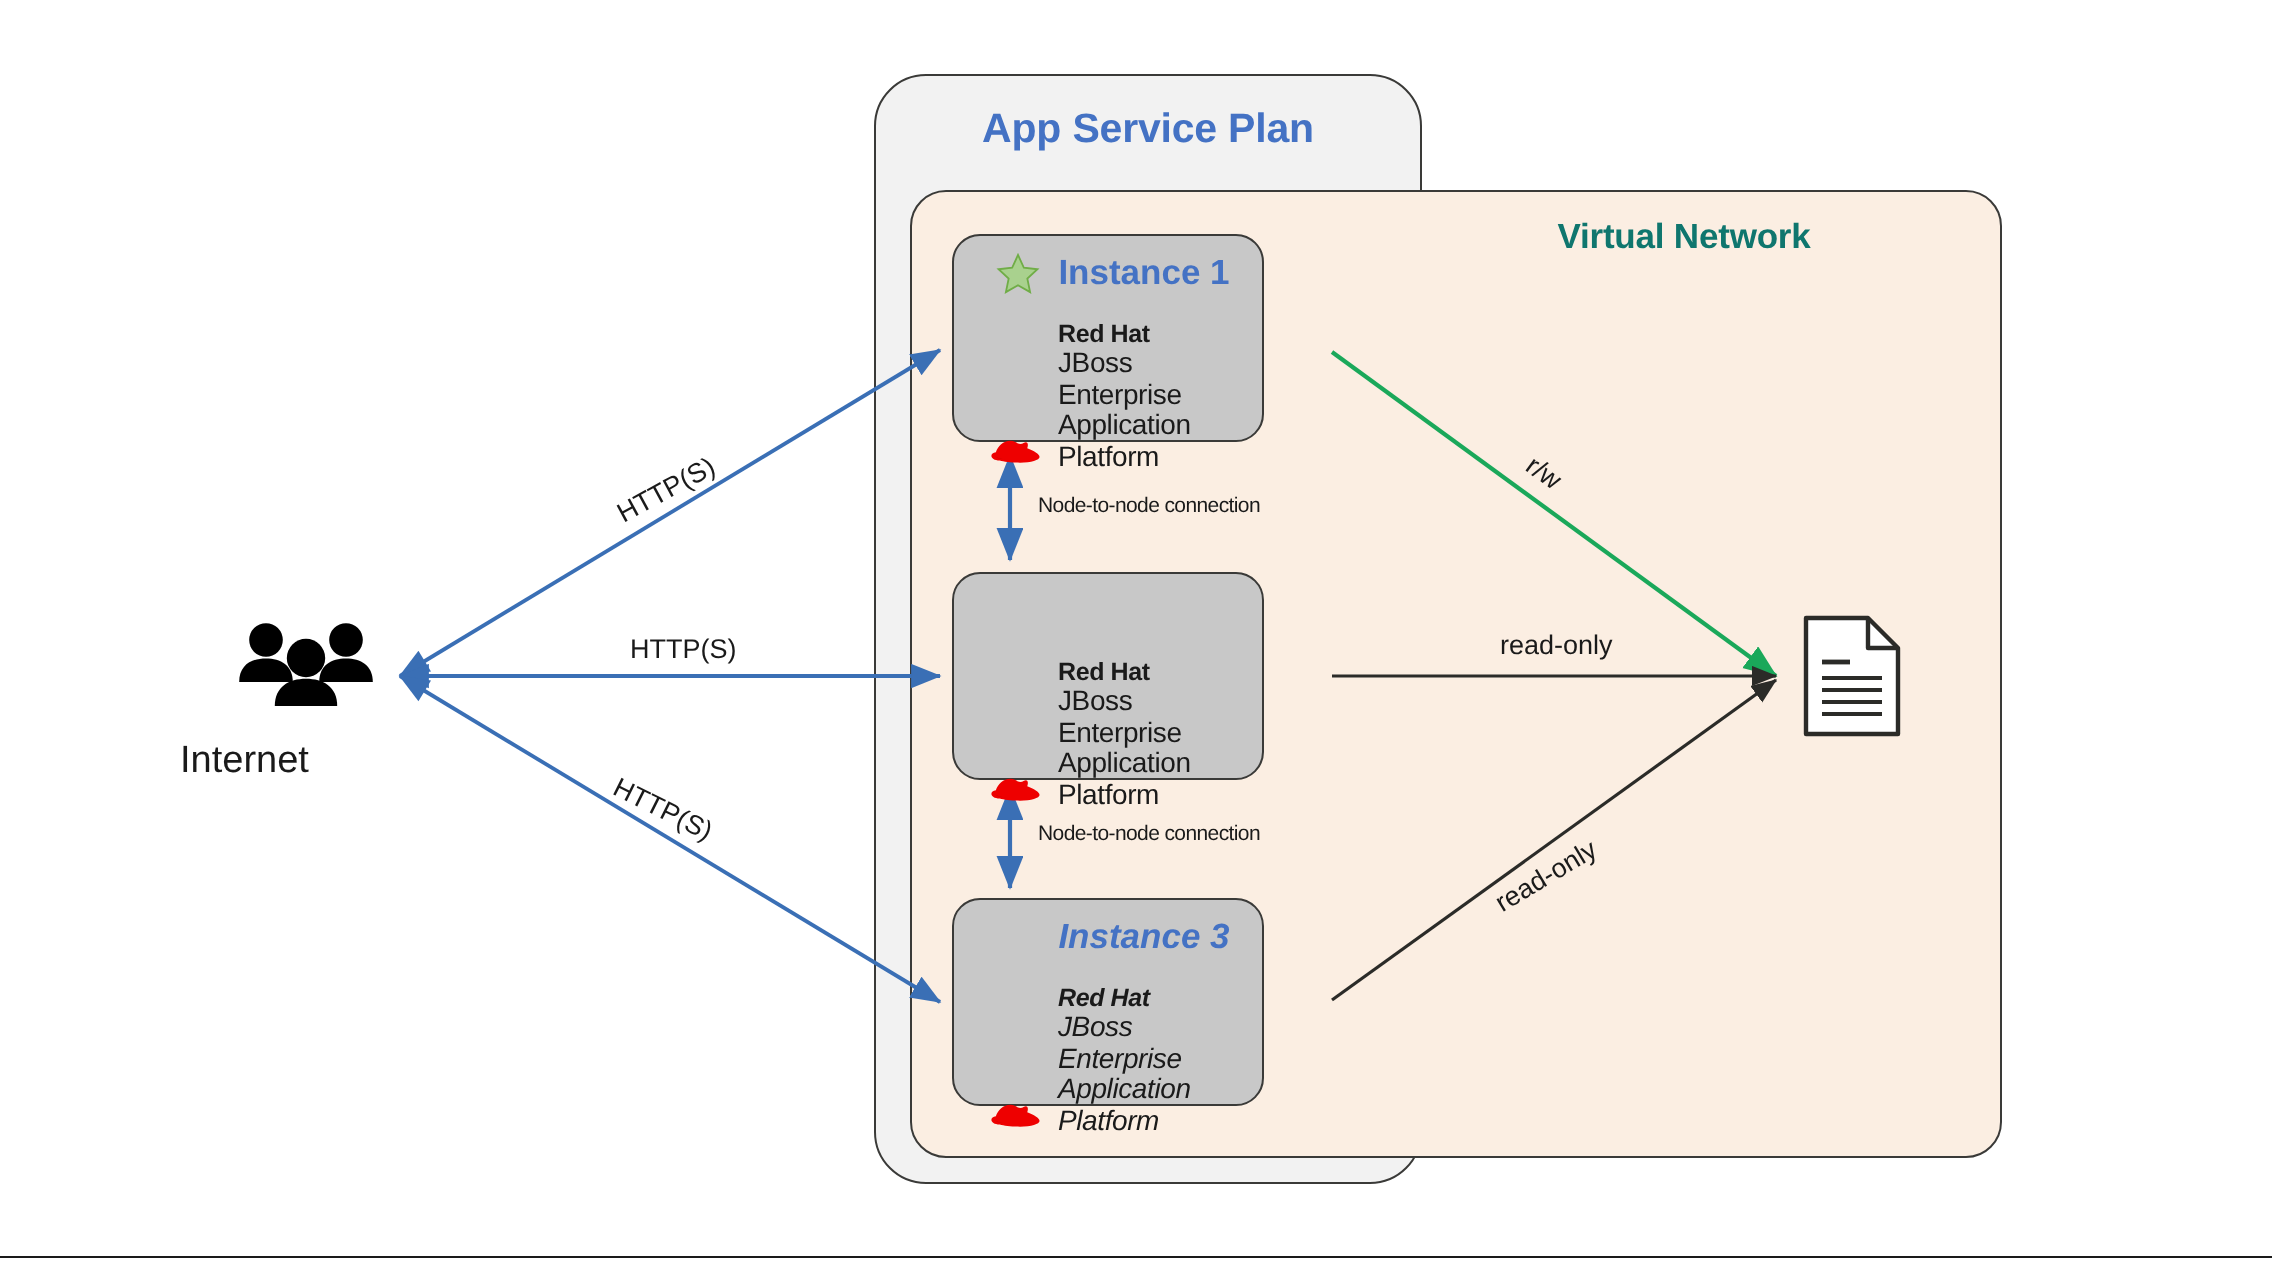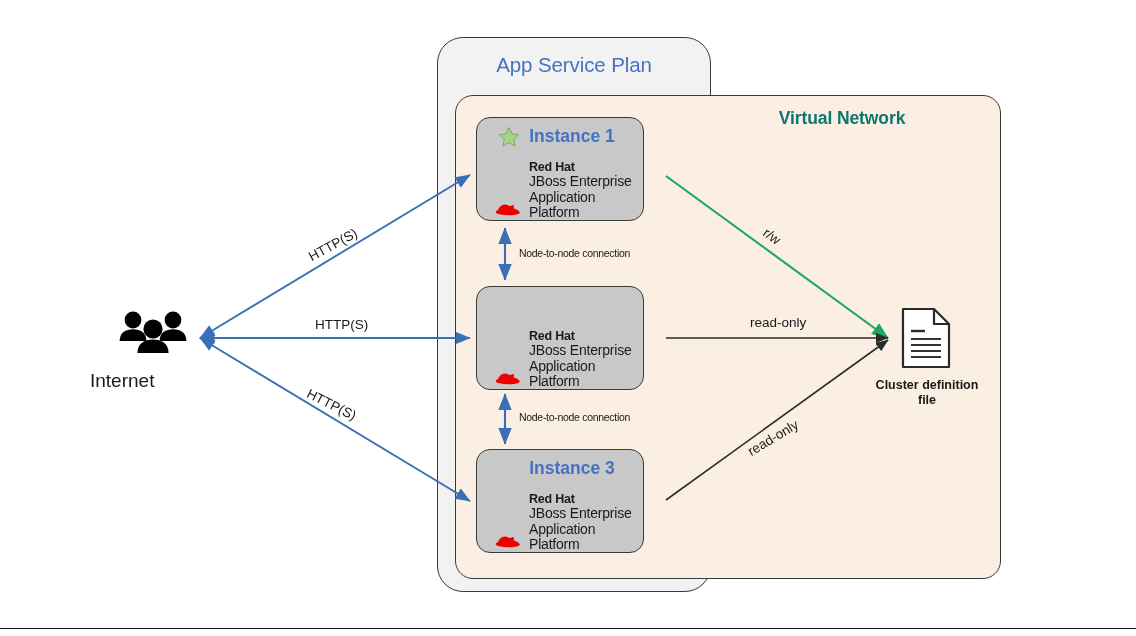--- a/index.html
+++ b/index.html
@@ -47,49 +47,49 @@
     border-radius: 18px;
     box-sizing: border-box;
   }
   .asp-title {
     position: absolute;
     left: 437px;
     top: 53px;
     width: 274px;
     text-align: center;
     color: #4472c4;
-    font-weight: normal;
+    font-weight: bold;
     font-size: 20.5px;
     letter-spacing: -0.1px;
   }
   .vnet-title {
     position: absolute;
     left: 700px;
     top: 108px;
     width: 284px;
     text-align: center;
     color: #0f766e;
     font-weight: bold;
     font-size: 17.5px;
     letter-spacing: -0.1px;
   }
   
   .instance {
     position: absolute;
     left: 476px;
-    width: 168px;
+    width: 156px;
     height: 104px;
     background: #c8c8c8;
     border: 1.6px solid #3a3a38;
     border-radius: 14px;
     box-sizing: border-box;
   }
   .inst1 { top: 117px; }
   .inst2 { top: 286px; }
-  .inst3 { top: 449px; }
+  .inst3 { top: 449px; font-style: italic; }
 
   .inst-head {
     position: absolute;
     left: 0;
     top: 8px;
     width: 190px;
     text-align: center;
     color: #4472c4;
     font-weight: bold;
     font-size: 17.5px;
@@ -319,24 +319,20 @@
 
   <svg class="file-icon" viewBox="0 0 50 62">
     <path d="M2,2 L33,2 L48,17 L48,60 L2,60 Z" fill="#ffffff" stroke="#2b2b28" stroke-width="2.2" stroke-linejoin="round"></path>
     <path d="M33,2 L33,17 L48,17" fill="none" stroke="#2b2b28" stroke-width="2.2" stroke-linejoin="round"></path>
     <line x1="10" y1="24" x2="24" y2="24" stroke="#2b2b28" stroke-width="2.4"></line>
     <line x1="10" y1="32" x2="40" y2="32" stroke="#2b2b28" stroke-width="1.9"></line>
     <line x1="10" y1="38" x2="40" y2="38" stroke="#2b2b28" stroke-width="1.9"></line>
     <line x1="10" y1="44" x2="40" y2="44" stroke="#2b2b28" stroke-width="1.9"></line>
     <line x1="10" y1="50" x2="40" y2="50" stroke="#2b2b28" stroke-width="1.9"></line>
   </svg>
-  <div class="file-label">
-    <span>Cluster definition</span><br>
-    <span>file</span>
-  </div>
 
   <div class="edge-label lbl-http-top">HTTP(S)</div>
   <div class="edge-label lbl-http-mid">HTTP(S)</div>
   <div class="edge-label lbl-http-bot">HTTP(S)</div>
 
   <div class="edge-label lbl-n2n-top">Node-to-node connection</div>
   <div class="edge-label lbl-n2n-bot">Node-to-node connection</div>
 
   <div class="edge-label lbl-rw">r/w</div>
   <div class="edge-label lbl-ro-mid">read-only</div>

